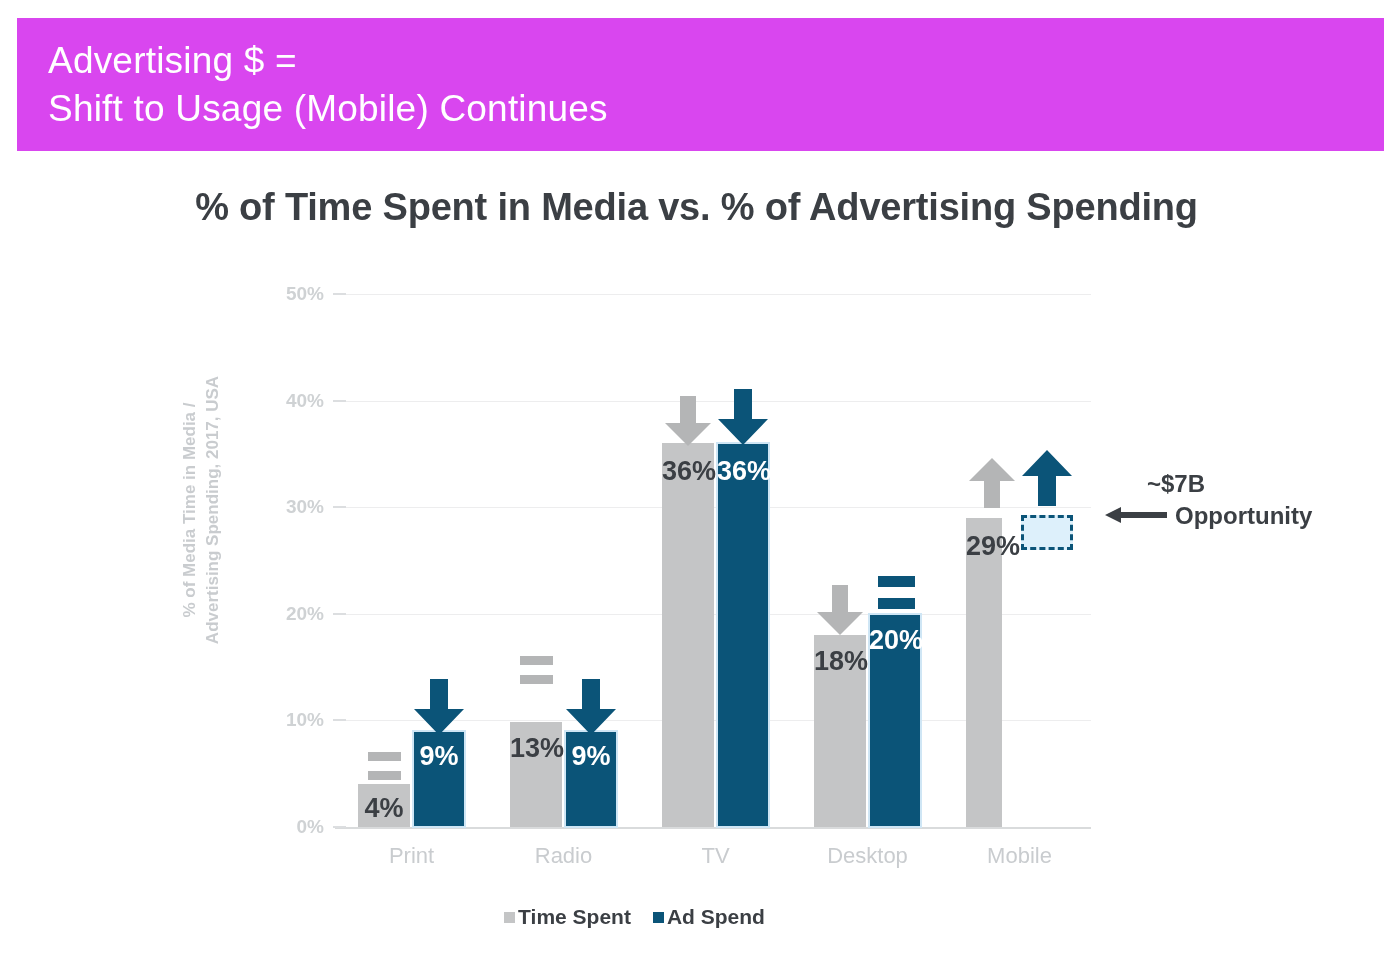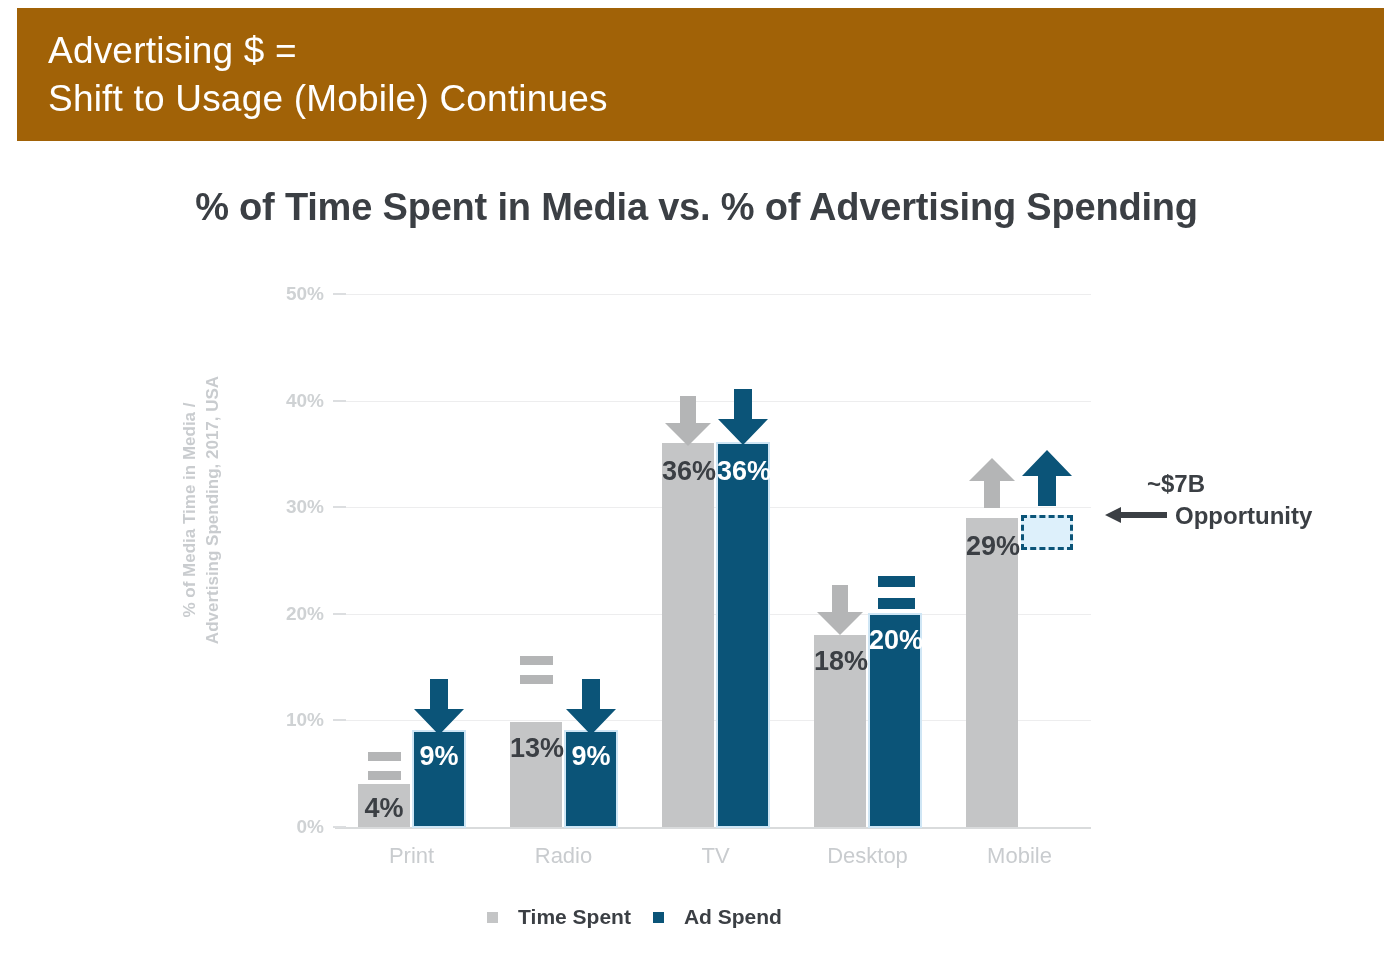--- a/index.html
+++ b/index.html
@@ -6,23 +6,23 @@
   html, body {
     width: 1399px; height: 960px;
     background: #ffffff;
     font-family: "Liberation Sans", sans-serif;
     overflow: hidden;
   }
   #root { position: relative; width: 1399px; height: 960px; background:#fff; }
 
   
   .header-band {
-    position: absolute; left: 17px; top: 8px;
+    position: absolute; left: 17px; top: 18px;
     width: 1367px; height: 133px;
-    background: #a16207;
+    background: #d946ef;
     display: flex; flex-direction: column; justify-content: center;
     padding-left: 31px;
   }
   .header-line {
     color: #ffffff;
     font-size: 37px;
     line-height: 48px;
     font-weight: 400;
     letter-spacing: 0.2px;
     white-space: nowrap;
@@ -114,21 +114,21 @@
     color: #c9cccf; font-size: 22px; font-weight: 500;
     white-space: nowrap;
   }
 
   
   .legend {
     position: absolute; left: 0; top: 905px; width: 1399px;
     display: flex; justify-content: center; align-items: center; gap: 22px;
     transform: translateX(-65px);
   }
-  .legend-item { display: flex; align-items: center; gap: 20px; text-align: center; }
+  .legend-item { display: flex; align-items: center; gap: 3px; text-align: center; }
   .legend-swatch { width: 11px; height: 11px; display:block; }
   .legend-swatch.gray { background: #c4c5c6; }
   .legend-swatch.blue { background: #0b5478; }
   .legend-text { font-size: 21px; font-weight: bold; color: #3b3f44; }
 
   
   .watermark {
     position: absolute; left: 1122px; top: 880px;
     display: flex; align-items: center; gap: 10px;
     opacity: 0.62;
@@ -245,21 +245,21 @@
     <div class="bar blue" style="left:869px; width:52px; height:213px; bottom:133px;">
       <div class="bar-label on-blue" style="top:11px;">20%</div>
     </div>
     <div class="ind" style="left:878px; top:576px;">
       <svg width="37" height="35" viewBox="0 0 37 35">
           <rect x="0" y="0" width="37" height="11" fill="#0b5478"></rect>
           <rect x="0" y="22" width="37" height="11" fill="#0b5478"></rect>
         </svg>
     </div>
 
-    <div class="bar gray" style="left:966px; width:52px; height:309px; bottom:133px;">
+    <div class="bar gray" style="left:966px; width:36px; height:309px; bottom:133px;">
       <div class="bar-label on-gray" style="top:13px;">29%</div>
     </div>
     <div class="ind" style="left:969px; top:458px;">
       <svg width="46" height="50" viewBox="0 0 46 50">
           <path d="M23 0 L46 23 H31 V50 H15 V23 H0 Z" fill="#b4b5b6"></path>
         </svg>
     </div>
 
     <div class="ind" style="left:1022px; top:450px;">
       <svg width="50" height="56" viewBox="0 0 50 56">

